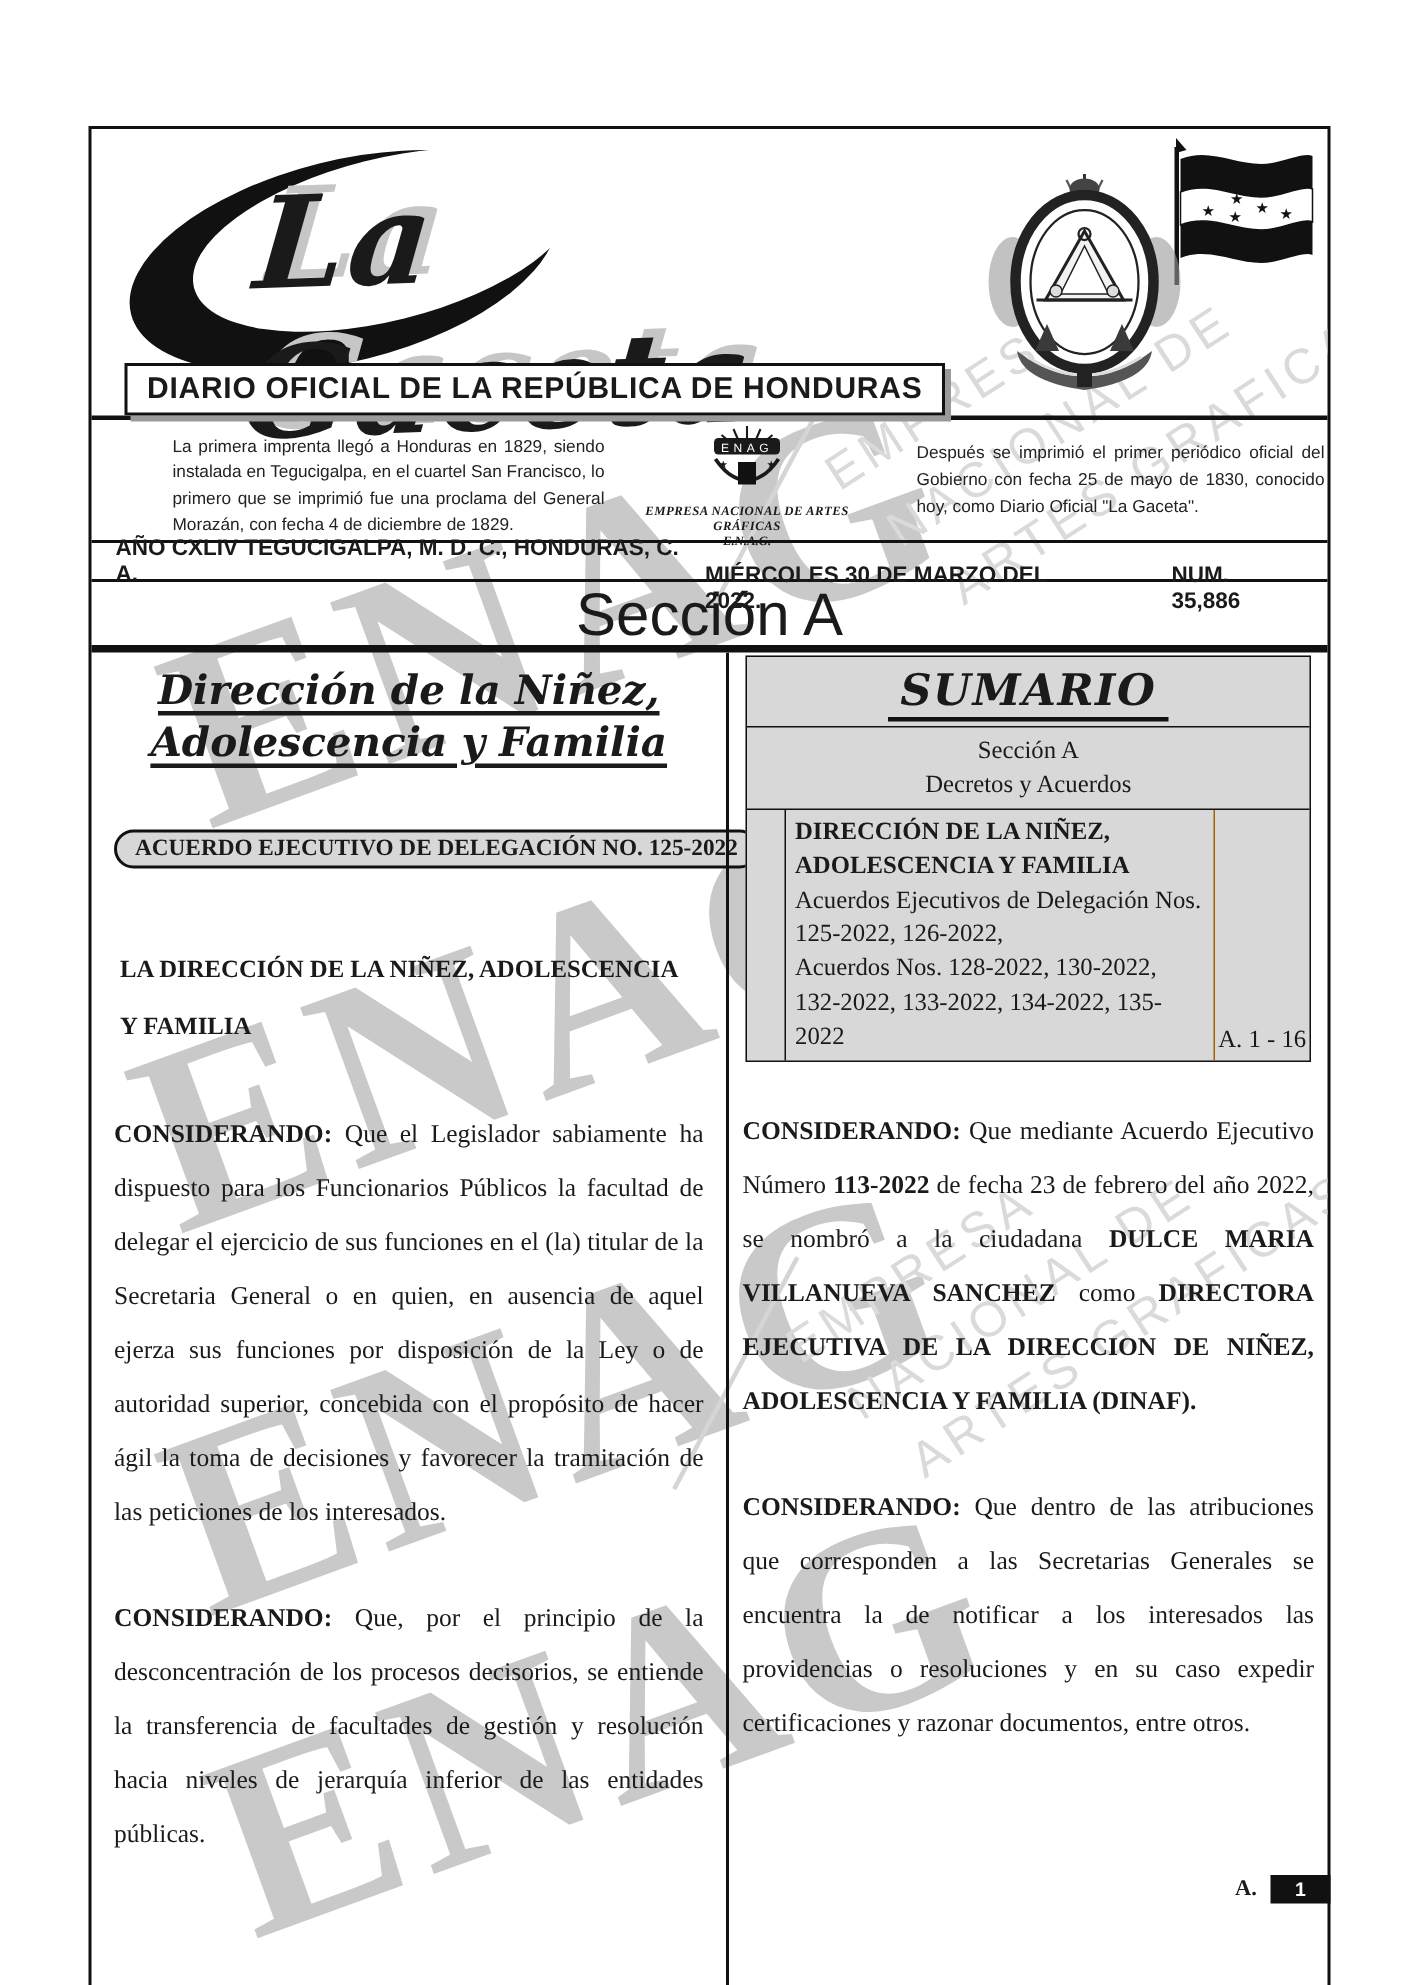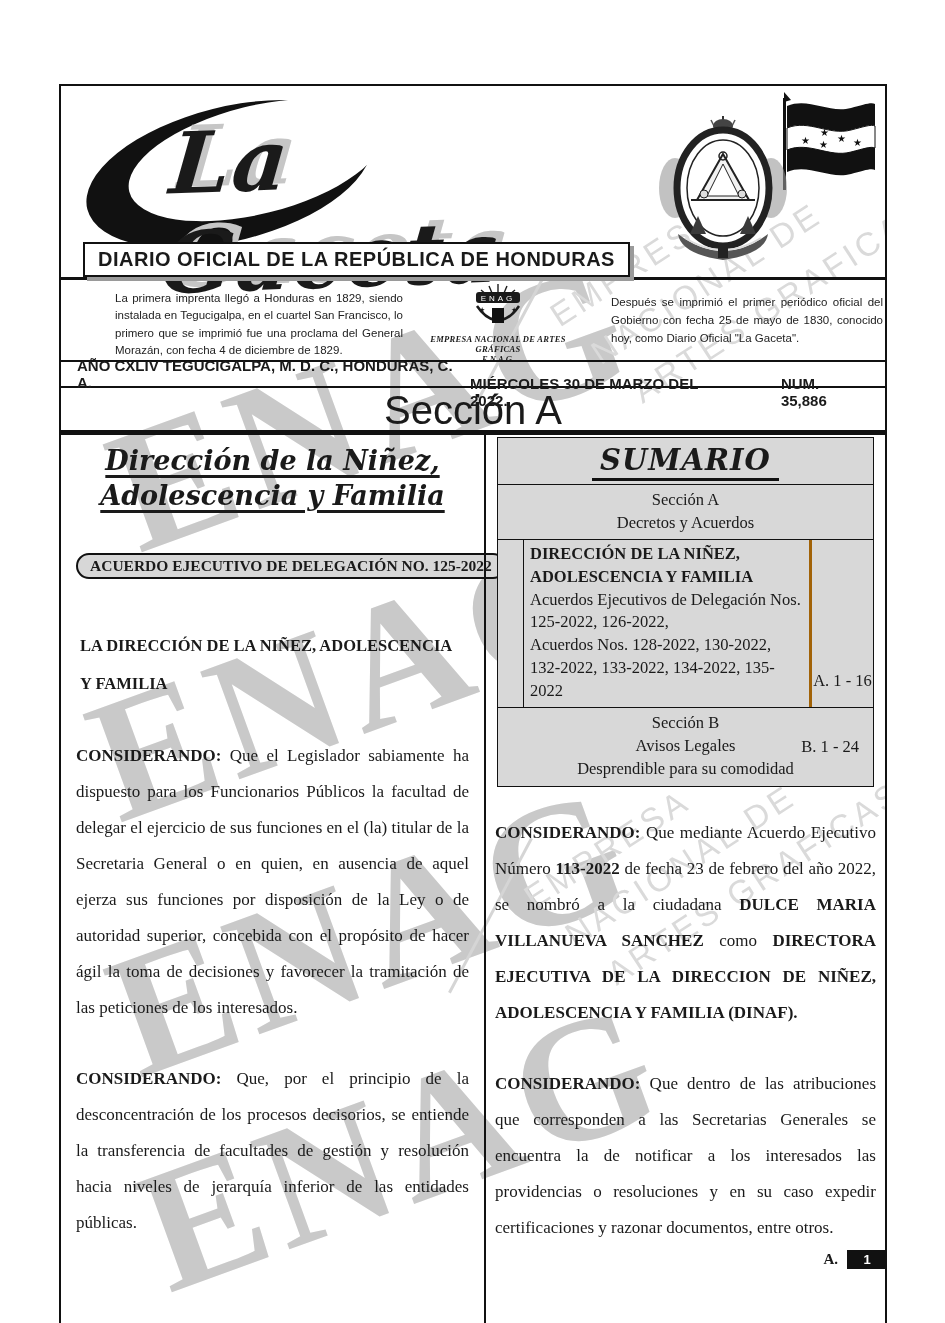--- a/index.html
+++ b/index.html
@@ -78,22 +78,22 @@
              font-size:16.5px; }
   .sum-title { text-align:center; padding:5px 0 7px; }
   .sum-title span { font:italic 900 29px "DejaVu Serif", serif; letter-spacing:1px;
                     border-bottom:3px solid #111; padding:0 8px 1px; }
   .sum-row2 { border-top:1px solid #111; text-align:center; line-height:1.4;
               padding:3px 0 5px; }
   .sum-entry { border-top:1px solid #111; display:flex; align-items:stretch; }
   .sum-spacer { width:26px; border-right:1px solid #111; }
   .sum-main { flex:1; padding:3px 6px 4px; line-height:1.38; }
   .sum-main .org { font-weight:bold; }
-  .sum-pages { width:64px; border-left:3px solid #a16207; display:flex;
-               align-items:flex-end; justify-content:center; padding-bottom:16px;
+  .sum-pages { width:64px; border-left:1px solid #a16207; display:flex;
+               align-items:flex-end; justify-content:center; padding-bottom:4px;
                white-space:nowrap; }
   .sum-b { border-top:1px solid #111; text-align:center; line-height:1.4;
            padding:3px 0 6px; position:relative; }
   .sum-b .b-pages { position:absolute; right:14px; top:27px; }
 
   
   .footer { position:absolute; left:59px; top:1250px; width:828px; z-index:1;
             display:flex; justify-content:flex-end; align-items:center; }
   .footer .sec { font:bold 15px "Liberation Serif", serif; }
   .pagebox { width:40px; height:19px; background:#111; color:#fff; margin-left:9px;
@@ -256,26 +256,20 @@
           <div class="sum-main">
             <div class="org">DIRECCIÓN DE LA NIÑEZ,</div>
             <div class="org">ADOLESCENCIA Y FAMILIA</div>
             <div>Acuerdos Ejecutivos de Delegación Nos.</div>
             <div>125-2022, 126-2022,</div>
             <div>Acuerdos Nos. 128-2022, 130-2022,</div>
             <div>132-2022, 133-2022, 134-2022, 135-2022</div>
           </div>
           <div class="sum-pages">A. 1 - 16</div>
         </div>
-        <div class="sum-b">
-          <div>Sección B</div>
-          <div>Avisos Legales</div>
-          <div class="b-pages">B.  1 - 24</div>
-          <div>Desprendible para su comodidad</div>
-        </div>
       </div>
 
       <p class="para" style="margin-top:28px;"><b>CONSIDERANDO:</b><span> Que mediante Acuerdo Ejecutivo Número </span><b>113-2022</b><span> de fecha 23 de febrero del año 2022, se nombró a la ciudadana </span><b>DULCE MARIA VILLANUEVA SANCHEZ</b><span> como </span><b>DIRECTORA EJECUTIVA DE LA DIRECCION DE NIÑEZ, ADOLESCENCIA Y FAMILIA (DINAF).</b></p>
       <p class="para"><b>CONSIDERANDO:</b><span> Que dentro de las atribuciones que corresponden a las Secretarias Generales se encuentra la de notificar a los interesados las providencias o resoluciones y en su caso expedir certificaciones y razonar documentos, entre otros.</span></p>
 
     </div>
   </div>
 </div>
 
 <div class="footer">

